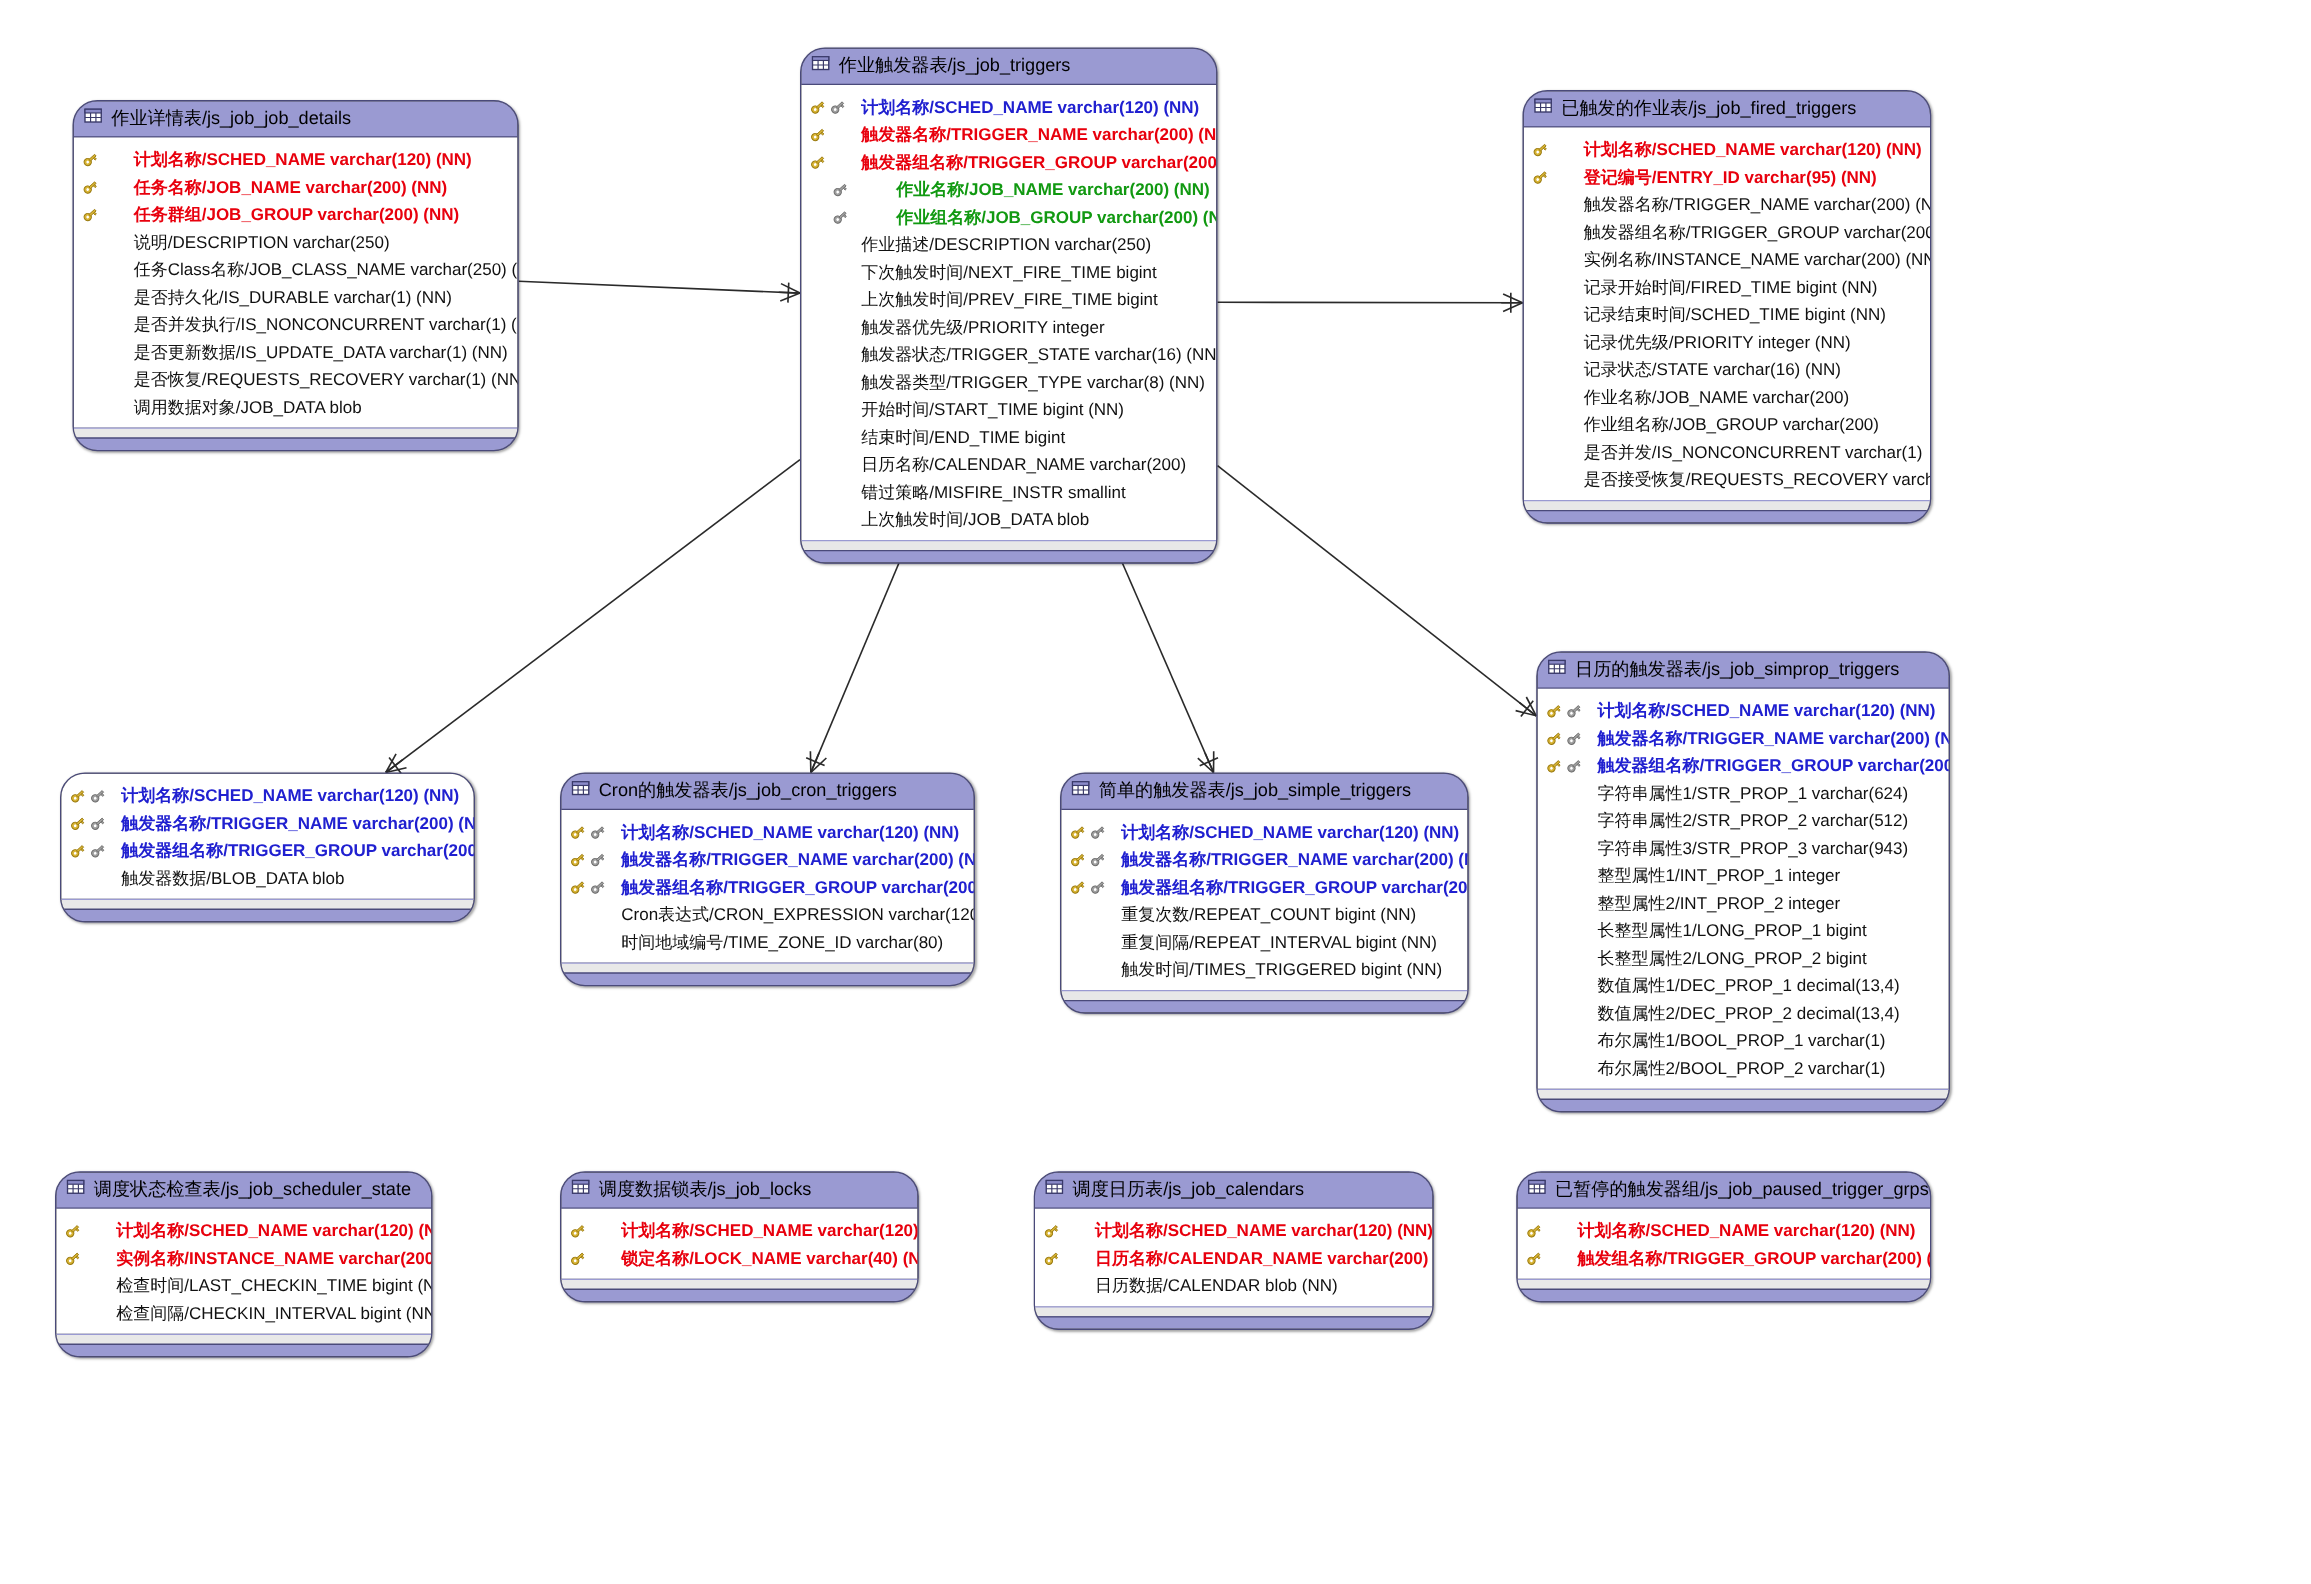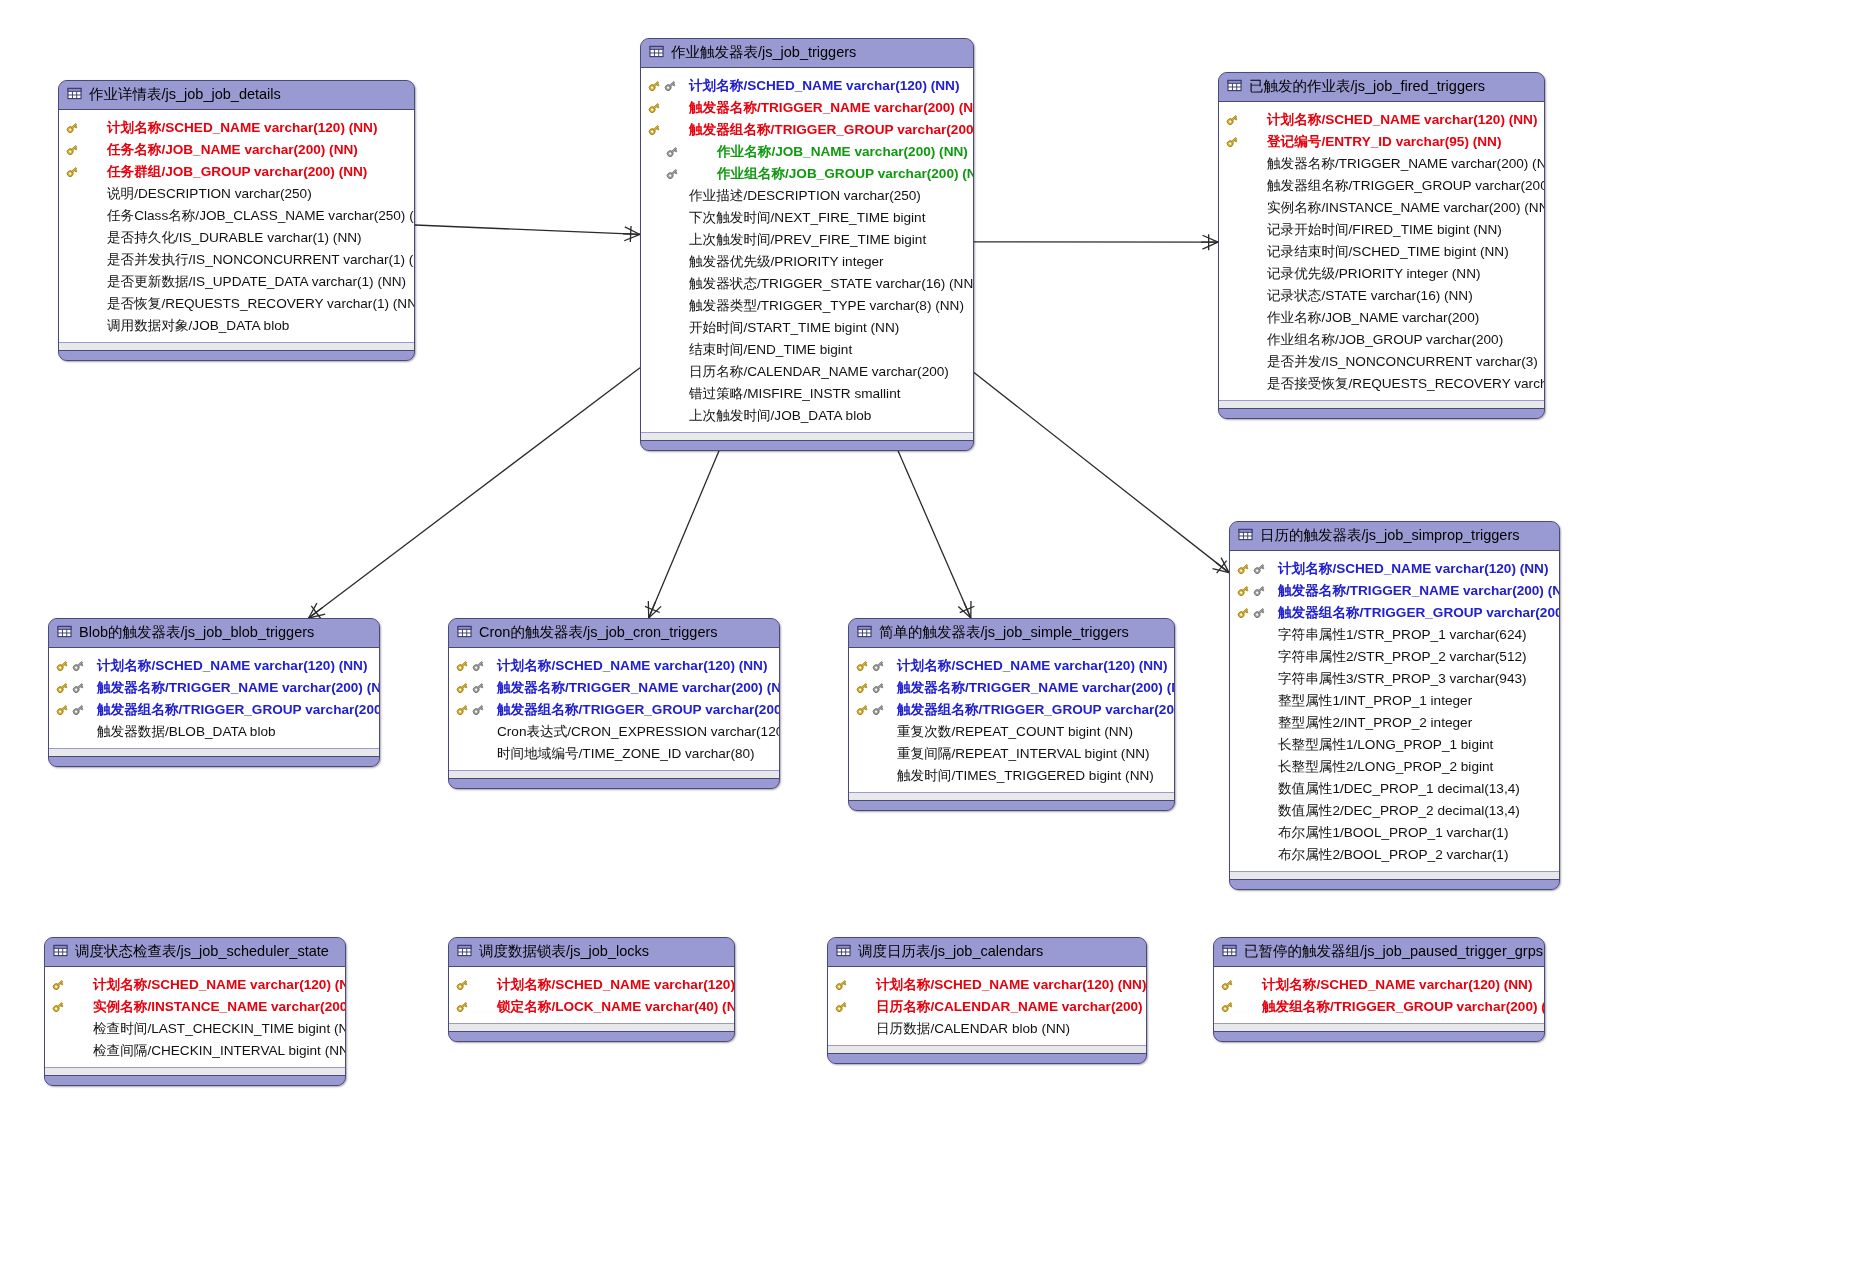--- a/index.html
+++ b/index.html
@@ -1,22 +1,22 @@
 <!DOCTYPE html>
 <html><head>
 <meta charset="utf-8">
 <style>
   html,body{margin:0;padding:0;background:#ffffff;}
   body{width:1849px;height:1267px;position:relative;overflow:hidden;
        font-family:"Liberation Sans","DejaVu Sans",sans-serif;}
   #canvas{position:absolute;left:0;top:0;width:1849px;height:1267px;}
   svg#links{position:absolute;left:0;top:0;width:1849px;height:1267px;pointer-events:none;z-index:1;}
 
-  .table{position:absolute;z-index:2;background:#8b5cf6;
-         border:1px solid #4a4a7a;border-radius:9px;
+  .table{position:absolute;z-index:2;background:#404040;
+         border:1px solid #4a4a7a;border-radius:20px;
          box-shadow:1px 1px 2px rgba(0,0,0,.35);
          overflow:hidden;}
   .thead{background:#9a9ad2;border-bottom:1px solid #4a4a7a;
          padding:4px 8px 5px 8px;display:flex;align-items:center;gap:7px;
          font-size:14.5px;color:#000;white-space:nowrap;}
   .tbody{background:#fff;padding:7px 0 5px 0;}
   .tfoot{background:#e8e8e8;border-top:1px solid #9a9ad2;height:7px;}
   .tfoot2{background:#9a9ad2;height:9px;border-top:1px solid #4a4a7a;}
 
   .row{display:flex;align-items:center;height:22px;padding:0 10px 0 6px;
@@ -365,21 +365,21 @@
           <div class="row">
             <span class="keys"></span>
             <span class="lbl c-plain">作业名称/JOB_NAME varchar(200)</span>
           </div>
           <div class="row">
             <span class="keys"></span>
             <span class="lbl c-plain">作业组名称/JOB_GROUP varchar(200)</span>
           </div>
           <div class="row">
             <span class="keys"></span>
-            <span class="lbl c-plain">是否并发/IS_NONCONCURRENT varchar(3)</span>
+            <span class="lbl c-plain">是否并发/IS_NONCONCURRENT varchar(1)</span>
           </div>
           <div class="row">
             <span class="keys"></span>
             <span class="lbl c-plain">是否接受恢复/REQUESTS_RECOVERY varchar(1)</span>
           </div>
         </div>
         <div class="tfoot"></div>
         <div class="tfoot2"></div>
       </div>
       <div class="table" style="left: 1229px; top: 521px; width: 329px;">
@@ -499,30 +499,20 @@
           </div>
           <div class="row">
             <span class="keys"></span>
             <span class="lbl c-plain">布尔属性2/BOOL_PROP_2 varchar(1)</span>
           </div>
         </div>
         <div class="tfoot"></div>
         <div class="tfoot2"></div>
       </div>
       <div class="table" style="left: 48px; top: 618px; width: 330px;">
-        <div class="thead">
-          <span><svg class="tico" viewBox="0 0 16 14" xmlns="http://www.w3.org/2000/svg">
-              <rect x="1" y="1.5" width="14" height="11" fill="#ffffff" stroke="#3a3a6a" stroke-width="1.2"></rect>
-              <rect x="1" y="1.5" width="14" height="3.2" fill="#8a8ac8" stroke="#3a3a6a" stroke-width="1"></rect>
-              <line x1="5.8" y1="4.7" x2="5.8" y2="12.5" stroke="#3a3a6a" stroke-width="1"></line>
-              <line x1="10.4" y1="4.7" x2="10.4" y2="12.5" stroke="#3a3a6a" stroke-width="1"></line>
-              <line x1="1" y1="8.6" x2="15" y2="8.6" stroke="#3a3a6a" stroke-width="1"></line>
-            </svg></span>
-          <span>Blob的触发器表/js_job_blob_triggers</span>
-        </div>
         <div class="tbody">
           <div class="row">
             <span class="keys">
               <svg class="kico" viewBox="0 0 16 16" xmlns="http://www.w3.org/2000/svg">
                 <g transform="rotate(-42 8 8)">
                   <circle cx="5.2" cy="8" r="3.3" fill="#d8b434" stroke="#9a7a10" stroke-width="1"></circle>
                   <circle cx="5.2" cy="8" r="1.25" fill="#ffffff"></circle>
                   <rect x="7.6" y="7.0" width="7.0" height="2.0" fill="#d8b434" stroke="#9a7a10" stroke-width=".8"></rect>
                   <rect x="11.4" y="9.0" width="1.5" height="2.2" fill="#d8b434" stroke="#9a7a10" stroke-width=".8"></rect>
                 </g>

